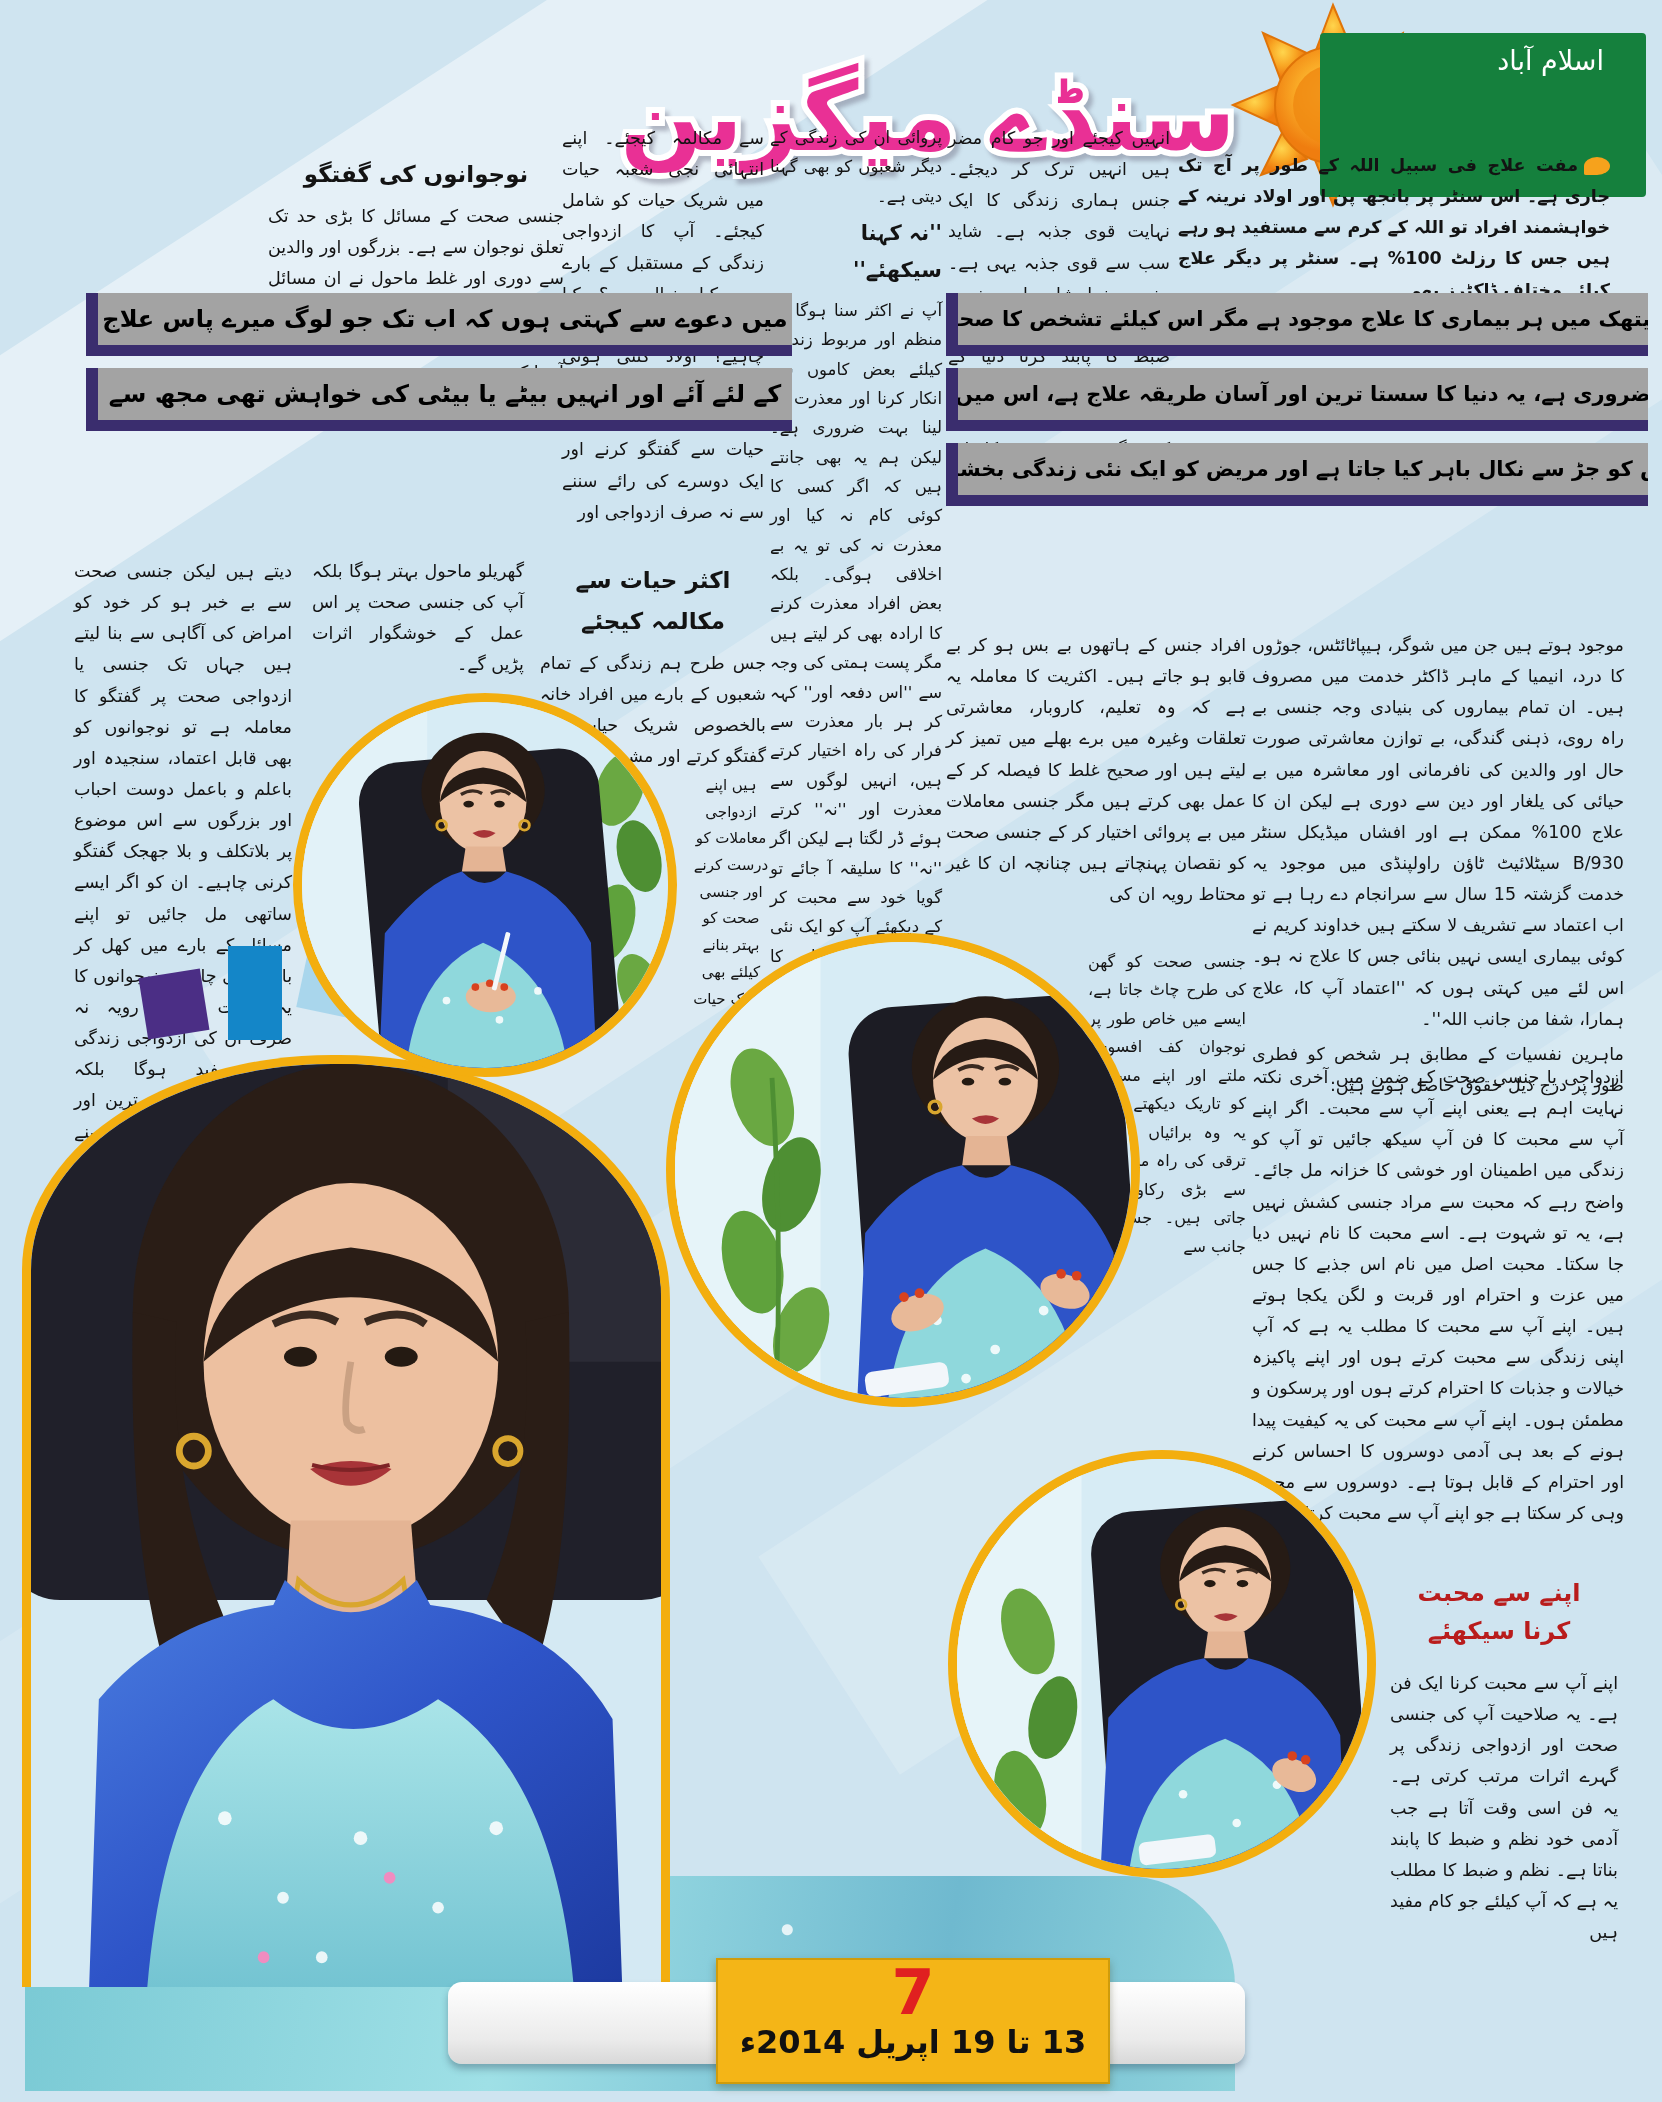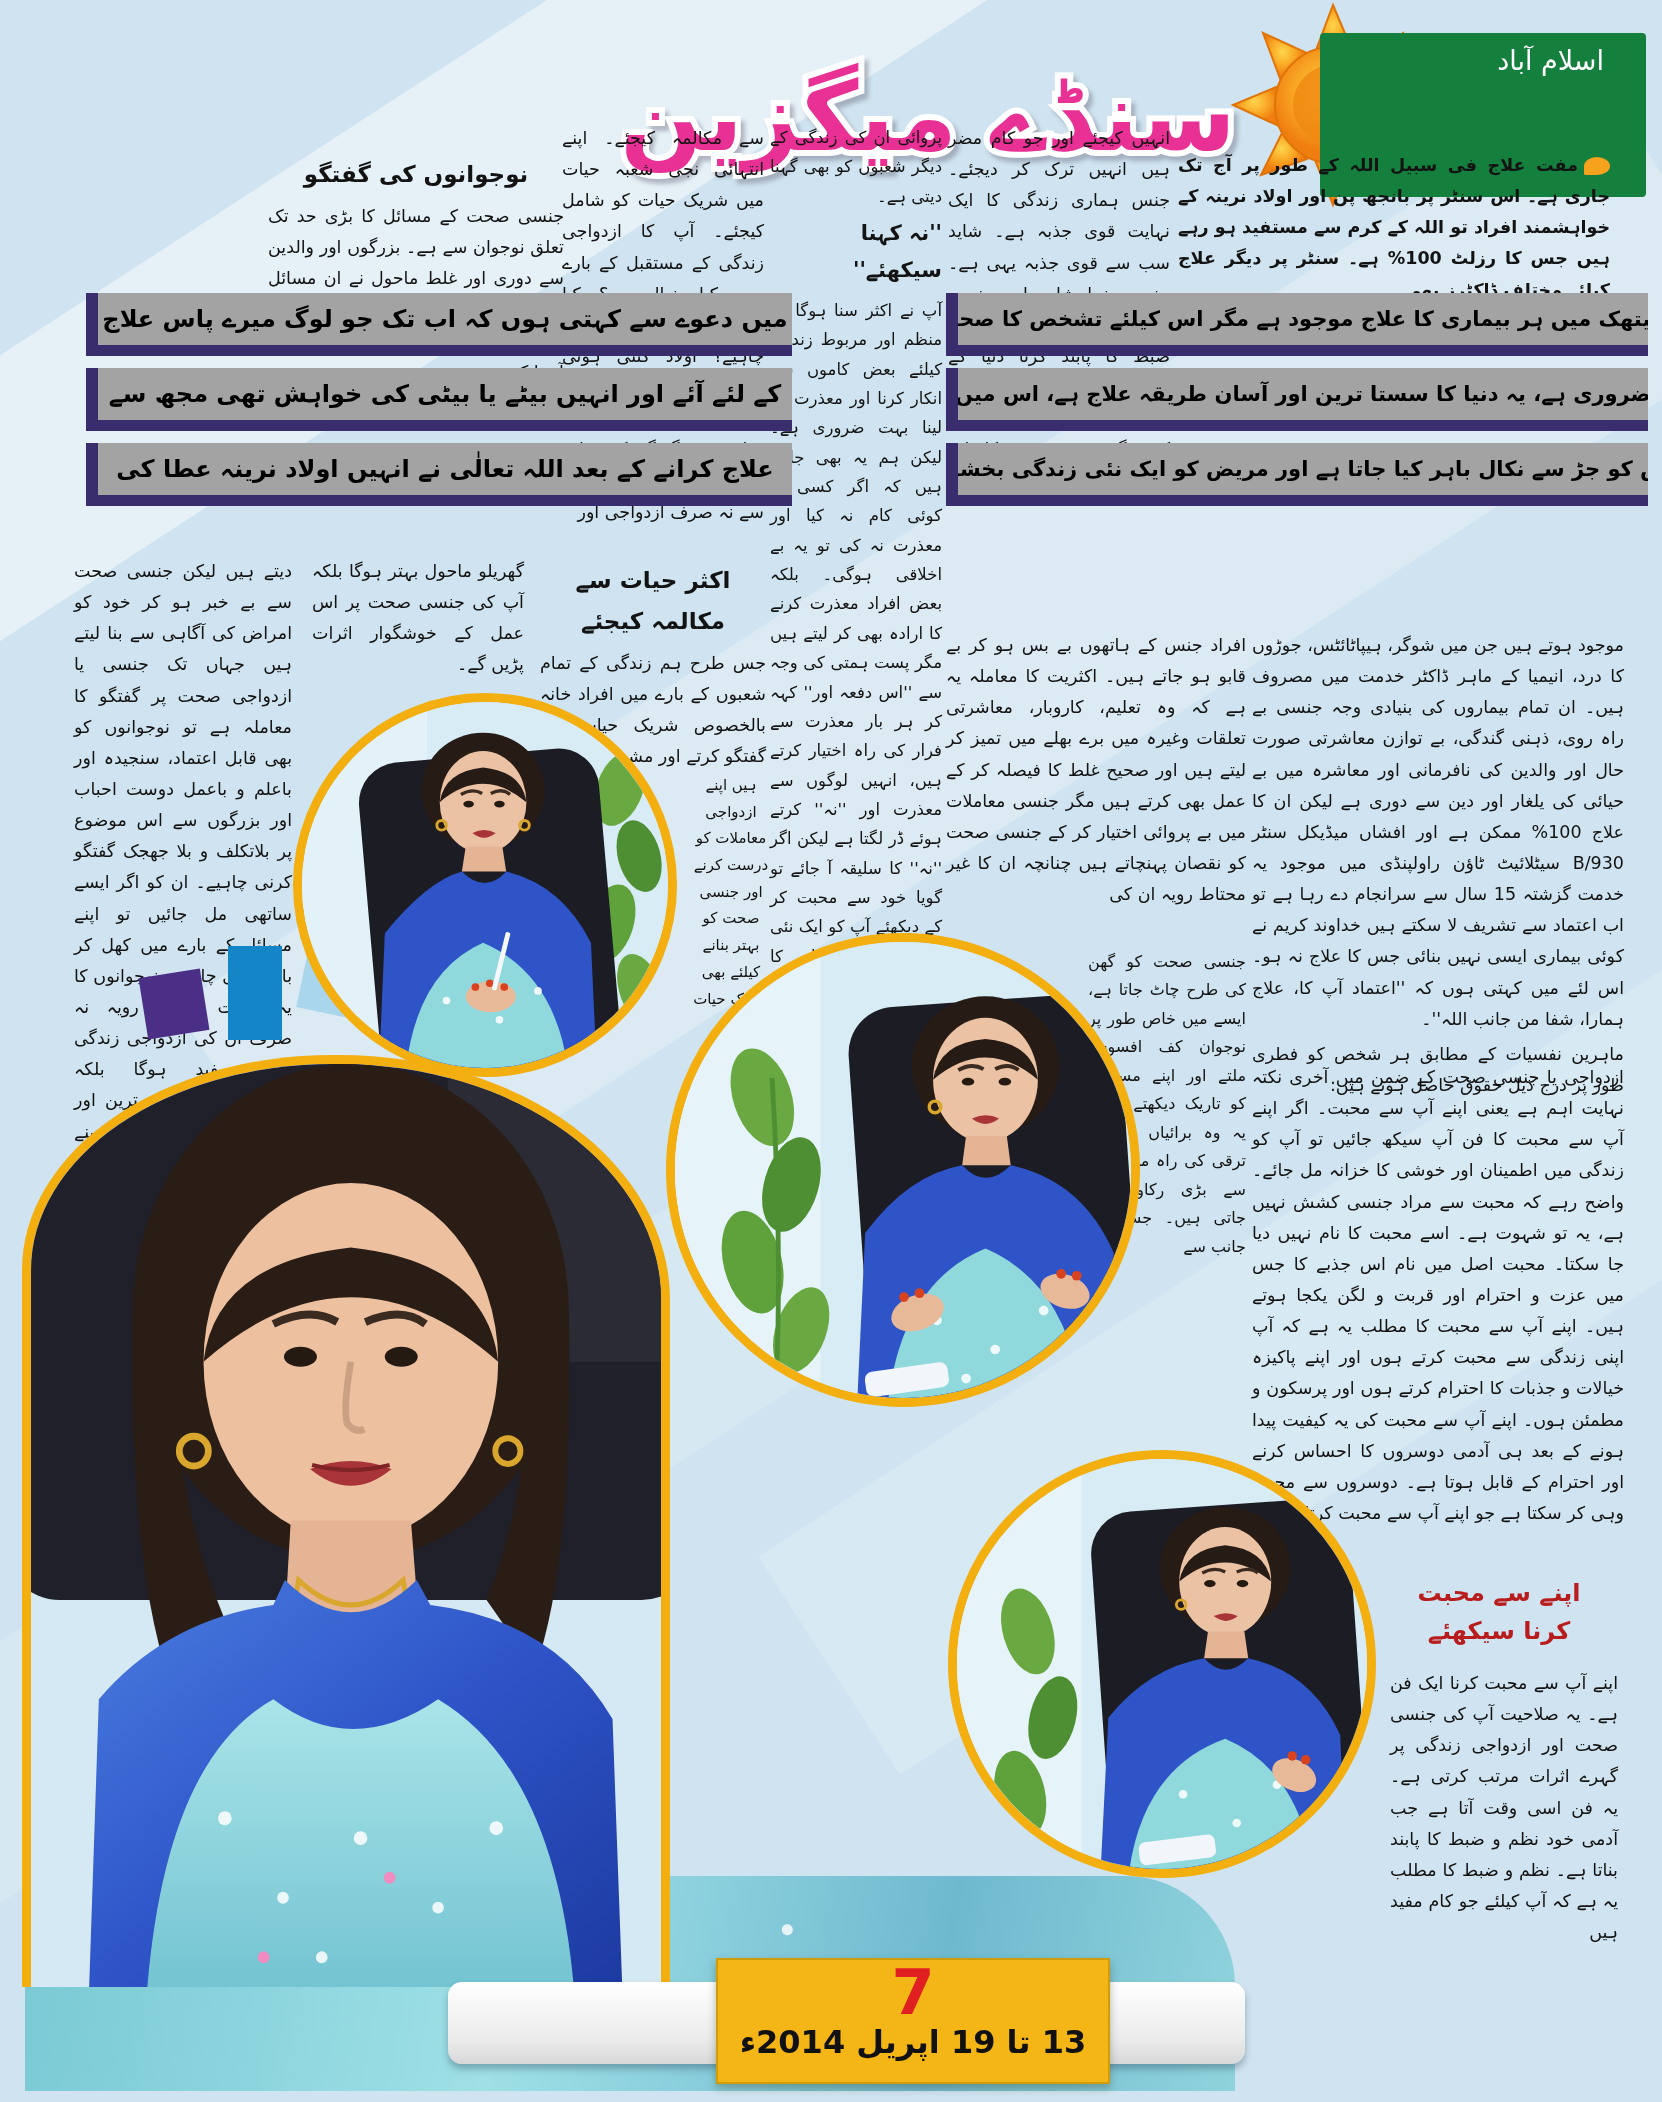--- a/index.html
+++ b/index.html
@@ -117,23 +117,20 @@
 
   <div class="col" style="left:1178px;top:150px;width:432px;">
     <span class="bullet"></span><span class="lead-bold">مفت علاج فی سبیل اللہ کے طور پر آج تک جاری ہے۔ اس سنٹر پر بانجھ پن اور اولاد نرینہ کے خواہشمند افراد تو اللہ کے کرم سے مستفید ہو رہے ہیں جس کا رزلٹ 100% ہے۔ سنٹر پر دیگر علاج کیلئے مختلف ڈاکٹرز بھی</span>
   </div>
 
   <div class="quote ql" style="top:293px;">
       <span>میں دعوے سے کہتی ہوں کہ اب تک جو لوگ میرے پاس علاج</span>
     </div>
   <div class="quote ql" style="top:368px;">
       <span>کے لئے آئے اور انہیں بیٹے یا بیٹی کی خواہش تھی مجھ سے</span>
-    </div>
-  <div class="quote ql" style="top:443px;">
-      <span>علاج کرانے کے بعد اللہ تعالٰی نے انہیں اولاد نرینہ عطا کی</span>
     </div>
   <div class="quote qr" style="top:293px;">
       <span>ہومیوپیتھک میں ہر بیماری کا علاج موجود ہے مگر اس کیلئے تشخص کا صحیح ہونا</span>
     </div>
   <div class="quote qr" style="top:368px;">
       <span>ضروری ہے، یہ دنیا کا سستا ترین اور آسان طریقہ علاج ہے، اس میں</span>
     </div>
   <div class="quote qr" style="top:443px;">
       <span>مرض کو جڑ سے نکال باہر کیا جاتا ہے اور مریض کو ایک نئی زندگی بخشتا ہے</span>
     </div>

